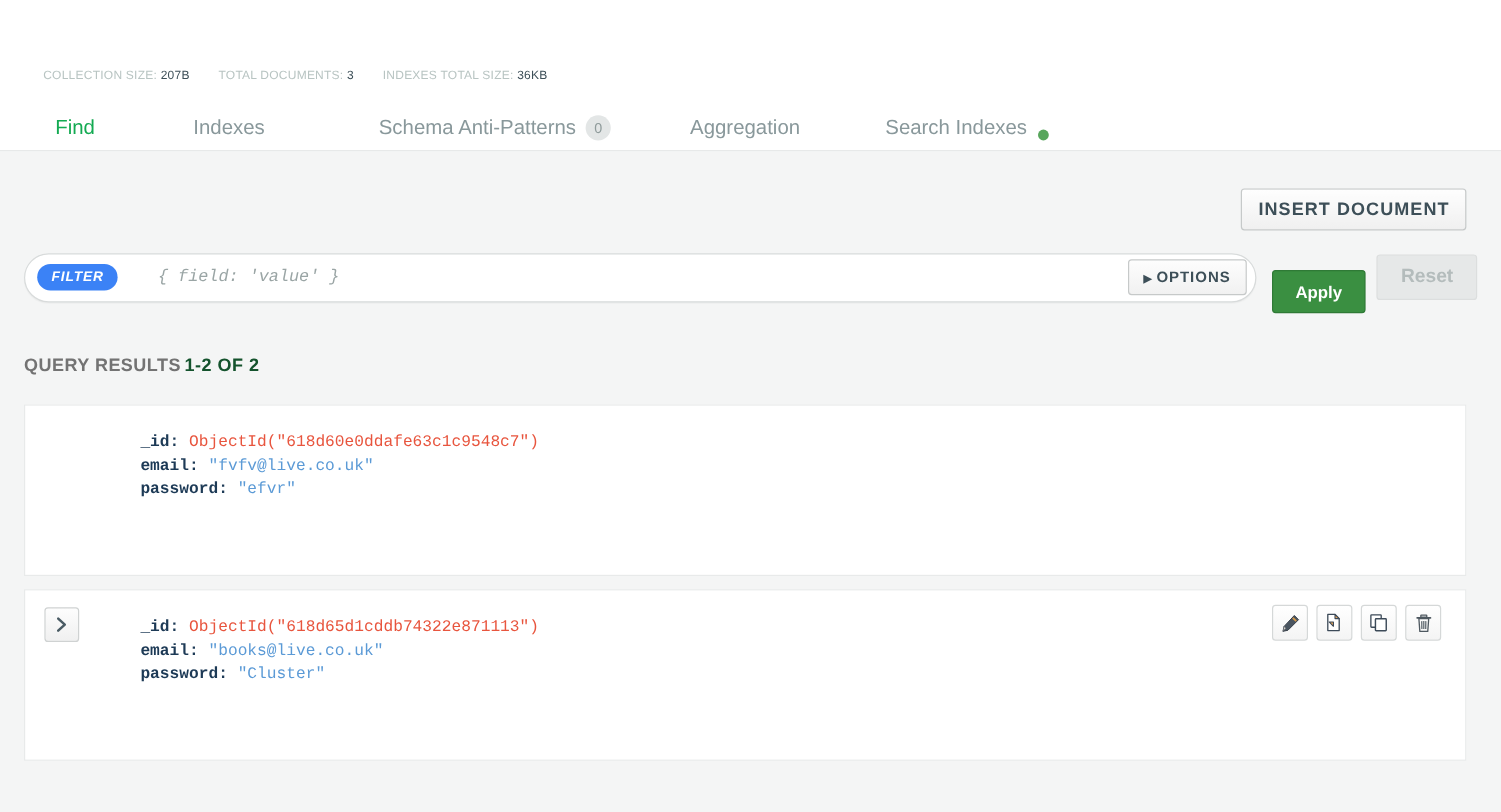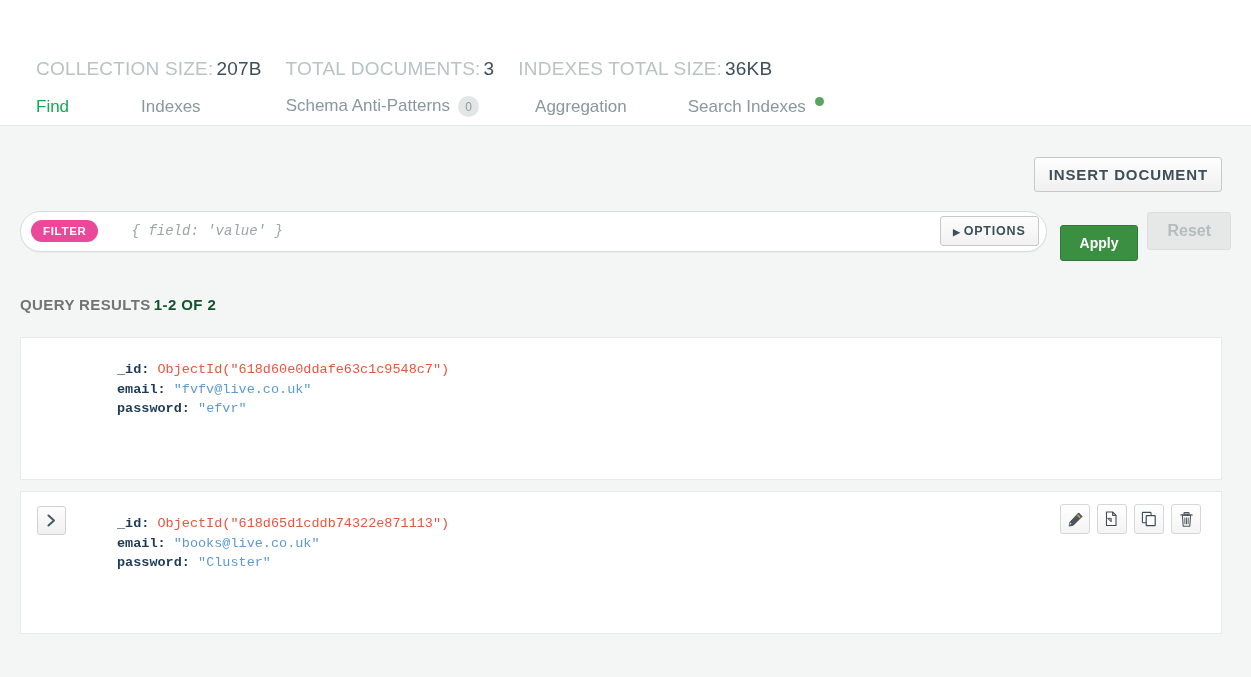--- a/index.html
+++ b/index.html
@@ -32,21 +32,21 @@
   }
   .meta-row {
     position: absolute;
     left: 36px;
     top: 58px;
     display: flex;
     align-items: baseline;
     gap: 24px;
   }
   .meta-item {
-    font-size: 19px;
+    font-size: 10px;
     white-space: nowrap;
     letter-spacing: 0.2px;
   }
   .meta-label {
     color: #b8c4c2;
     text-transform: uppercase;
   }
   .meta-value {
     color: #3d4f58;
     margin-left: 3px;
@@ -56,23 +56,24 @@
     left: 36px;
     top: 96px;
     display: flex;
     align-items: center;
   }
   .tab {
     font-size: 17px;
     color: #89989b;
     cursor: pointer;
     display: flex;
-    align-items: flex-start;
+    align-items: flex-end;
     white-space: nowrap;
     padding: 0;
+    margin-left: 10px;
   }
   .tab.active { color: #13aa52; }
   .tab-badge {
     display: inline-flex;
     align-items: center;
     justify-content: center;
     width: 21px;
     height: 21px;
     border-radius: 50%;
     background: #e3e6e6;
@@ -125,29 +126,30 @@
     background: #ffffff;
     border: 1px solid #d8dbdb;
     border-radius: 21px;
     display: flex;
     align-items: center;
     padding: 0 4px 0 8px;
     box-shadow: 0 1px 1px rgba(0,0,0,0.04);
     position: relative;
   }
   .filter-pill {
-    background: #ec4899;
+    background: #3b82f6;
     color: #ffffff;
     font-size: 11.5px;
     font-weight: bold;
     letter-spacing: 0.7px;
     border-radius: 12px;
     padding: 5px 11px 5px 12px;
     margin-left: 2px;
     cursor: pointer;
+    font-style: italic;
   }
   .filter-input {
     flex: 1;
     border: none;
     outline: none;
     background: transparent;
     font-family: "Liberation Mono", monospace;
     font-size: 14px;
     color: #4d7c0f;
     font-style: italic;

